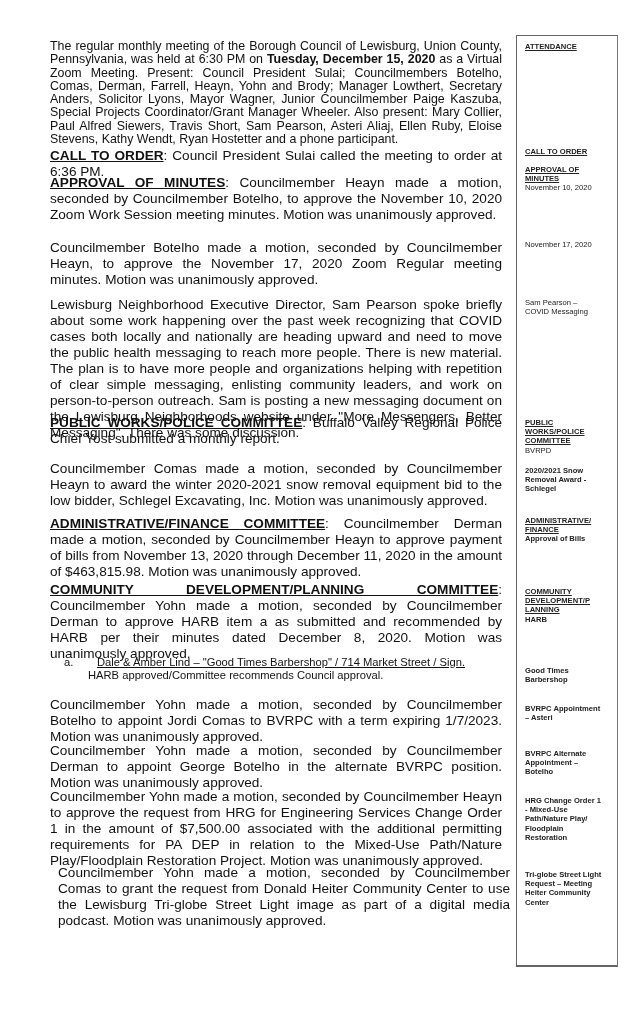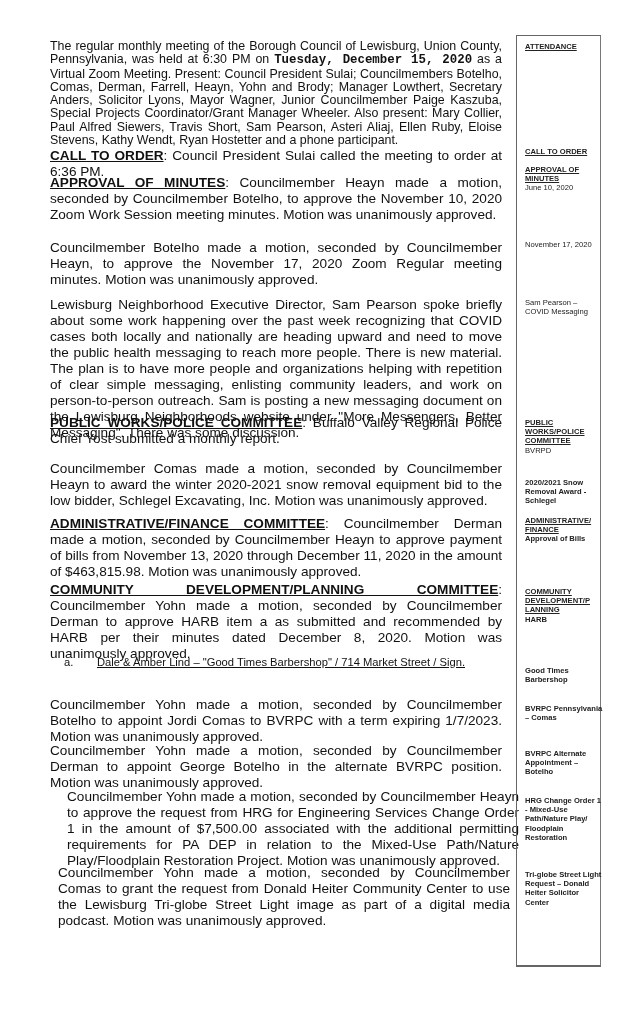--- a/index.html
+++ b/index.html
@@ -3,25 +3,25 @@
 <meta charset="utf-8">
 <style>
   html, body { margin:0; padding:0; background:#ffffff; }
   body { width:625px; height:1030px; position:relative; overflow:hidden;
          font-family:"Liberation Sans", sans-serif; color:#111; }
   .main { position:absolute; left:50px; width:452px; }
   .p { position:absolute; left:0; width:452px; font-size:12.4px; line-height:13.3px;
        text-align:justify; text-align-last:auto; margin:0; }
   .h { font-weight:bold; text-decoration:underline; font-size:13.6px; }
   .lead { font-size:13.6px; line-height:16px; }
-  b.bold { font-weight:bold;font-family:Liberation Mono, monospace; }
+  b.bold { font-weight:bold; }
   .item { position:absolute; left:38px; width:420px; font-size:11.2px; line-height:12.6px; }
   .item .num { position:absolute; left:-24px; }
   .item .ul { text-decoration:underline;margin-left:9px; }
-  .sidebar { position:absolute; left:516px; top:35px; width:85px; height:932px;
+  .sidebar { position:absolute; left:516px; top:35px; width:102px; height:932px;
              border:1px solid #666; border-bottom:2px solid #666; border-right:1px solid #777; box-sizing:border-box; }
   .sl { position:absolute; left:8px; width:78px; font-size:7.6px; line-height:9.2px; color:#222; }
   .sl .u { font-weight:bold; text-decoration:underline; display:block; }
   .sl .b { font-weight:bold; display:block; }
   .sl .n { display:block; }
 </style>
 </head>
 <body>
 
 <div class="main">
@@ -40,84 +40,85 @@
 
   <p class="p lead" style="top:461px;">Councilmember Comas made a motion, seconded by Councilmember Heayn to award the winter 2020-2021 snow removal equipment bid to the low bidder, Schlegel Excavating, Inc.  Motion was unanimously approved.</p>
 
   <p class="p lead" style="top:516px;"><span class="h">ADMINISTRATIVE/FINANCE COMMITTEE</span><span>:  Councilmember Derman made a motion, seconded by Councilmember Heayn to approve payment of bills from November 13, 2020 through December 11, 2020 in the amount of $463,815.98. Motion was unanimously approved.</span></p>
 
   <p class="p lead" style="top:582px;"><span class="h">COMMUNITY DEVELOPMENT/PLANNING COMMITTEE</span><span>:  Councilmember Yohn made a motion, seconded by Councilmember Derman to approve HARB item a as submitted and recommended by HARB per their minutes dated December 8, 2020. Motion was unanimously approved.</span></p>
 
   <div class="item" style="top:656px;">
     <span class="num">a.</span>
     <span class="ul">Dale &amp; Amber Lind – "Good Times Barbershop" / 714 Market Street / Sign.</span><br>
+    <span>HARB approved/Committee recommends Council approval.</span>
   </div>
 
   <p class="p lead" style="top:697px;">Councilmember Yohn made a motion, seconded by Councilmember Botelho to appoint Jordi Comas to BVRPC with a term expiring 1/7/2023.  Motion was unanimously approved.</p>
 
   <p class="p lead" style="top:743px;">Councilmember Yohn made a motion, seconded by Councilmember Derman to appoint George Botelho in the alternate BVRPC position.  Motion was unanimously approved.</p>
 
-  <p class="p lead" style="top:789px;margin-left:17px;">Councilmember Yohn made a motion, seconded by Councilmember Heayn to approve the request from HRG for Engineering Services Change Order 1 in the amount of $7,500.00 associated with the additional permitting requirements for PA DEP in relation to the Mixed-Use Path/Nature Play/Floodplain Restoration Project. Motion was unanimously approved.</p>
+  <p class="p lead" style="top:789px;">Councilmember Yohn made a motion, seconded by Councilmember Heayn to approve the request from HRG for Engineering Services Change Order 1 in the amount of $7,500.00 associated with the additional permitting requirements for PA DEP in relation to the Mixed-Use Path/Nature Play/Floodplain Restoration Project. Motion was unanimously approved.</p>
 
   <p class="p lead" style="top:865px;margin-left:8px;">Councilmember Yohn made a motion, seconded by Councilmember Comas to grant the request from Donald Heiter Community Center to use the Lewisburg Tri-globe Street Light image as part of a digital media podcast.  Motion was unanimously approved.</p>
 </div>
 
 <div class="sidebar">
   <div class="sl" style="top:6px;">
       <span class="u">ATTENDANCE</span>
     </div>
 
   <div class="sl" style="top:111px;">
       <span class="u">CALL TO ORDER</span>
     </div>
 
   <div class="sl" style="top:129px;">
     <span class="u">APPROVAL OF MINUTES</span>
-    <span class="n">June 10, 2020</span>
+    <span class="n">November 10, 2020</span>
   </div>
 
   <div class="sl" style="top:204px;">
       <span class="n">November 17, 2020</span>
     </div>
 
   <div class="sl" style="top:262px;">
       <span class="n">Sam Pearson – COVID Messaging</span>
     </div>
 
   <div class="sl" style="top:382px;">
     <span class="u">PUBLIC WORKS/POLICE COMMITTEE</span>
     <span class="n">BVRPD</span>
   </div>
 
-  <div class="sl" style="top:430px;margin-top:12px;">
+  <div class="sl" style="top:430px;">
       <span class="b">2020/2021 Snow Removal Award - Schlegel</span>
     </div>
 
   <div class="sl" style="top:480px;">
     <span class="u">ADMINISTRATIVE/ FINANCE</span>
     <span class="b">Approval of Bills</span>
   </div>
 
   <div class="sl" style="top:551px;">
     <span class="u">COMMUNITY DEVELOPMENT/P LANNING</span>
     <span class="b">HARB</span>
   </div>
 
   <div class="sl" style="top:630px;">
       <span class="b">Good Times Barbershop</span>
     </div>
 
   <div class="sl" style="top:668px;">
-      <span class="b">BVRPC Pennsylvania – Comas</span>
+      <span class="b">BVRPC Appointment – Asteri</span>
     </div>
 
   <div class="sl" style="top:713px;">
       <span class="b">BVRPC Alternate Appointment – Botelho</span>
     </div>
 
   <div class="sl" style="top:760px;">
       <span class="b">HRG Change Order 1 - Mixed-Use Path/Nature Play/ Floodplain Restoration</span>
     </div>
 
   <div class="sl" style="top:834px;">
-      <span class="b">Tri-globe Street Light Request – Donald Heiter Solicitor Center</span>
+      <span class="b">Tri-globe Street Light Request – Meeting Heiter Community Center</span>
     </div>
 </div>
 
 </body></html>

